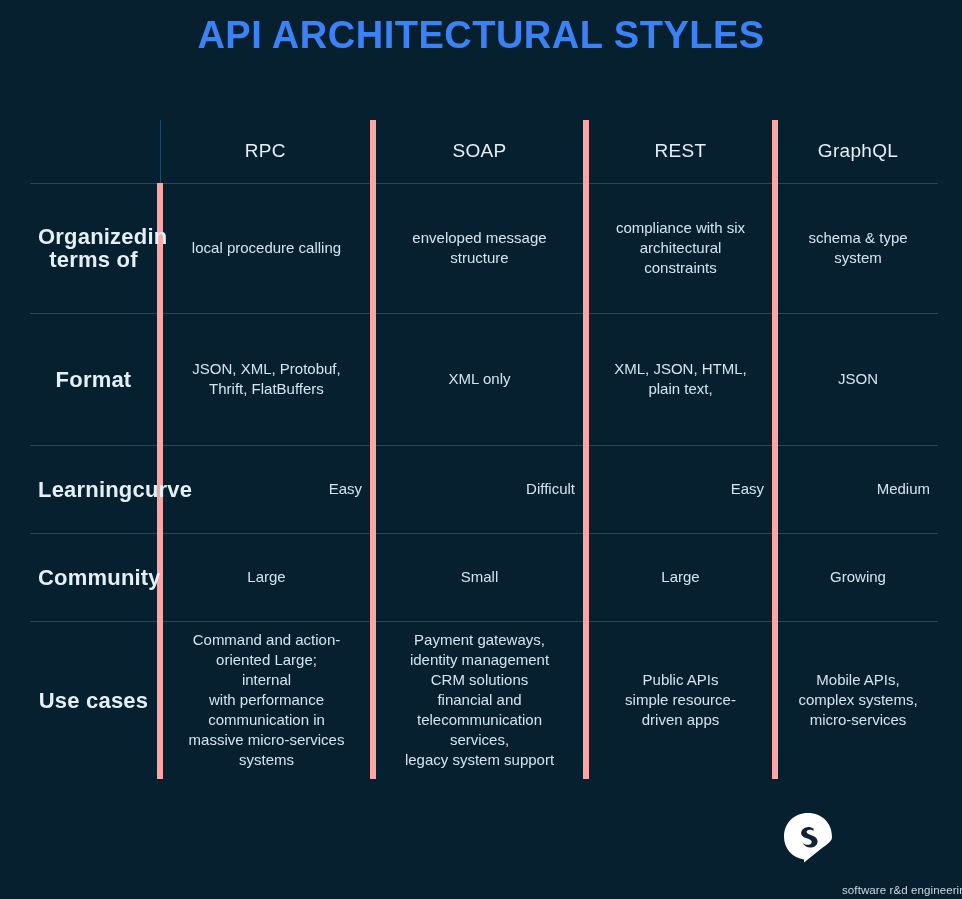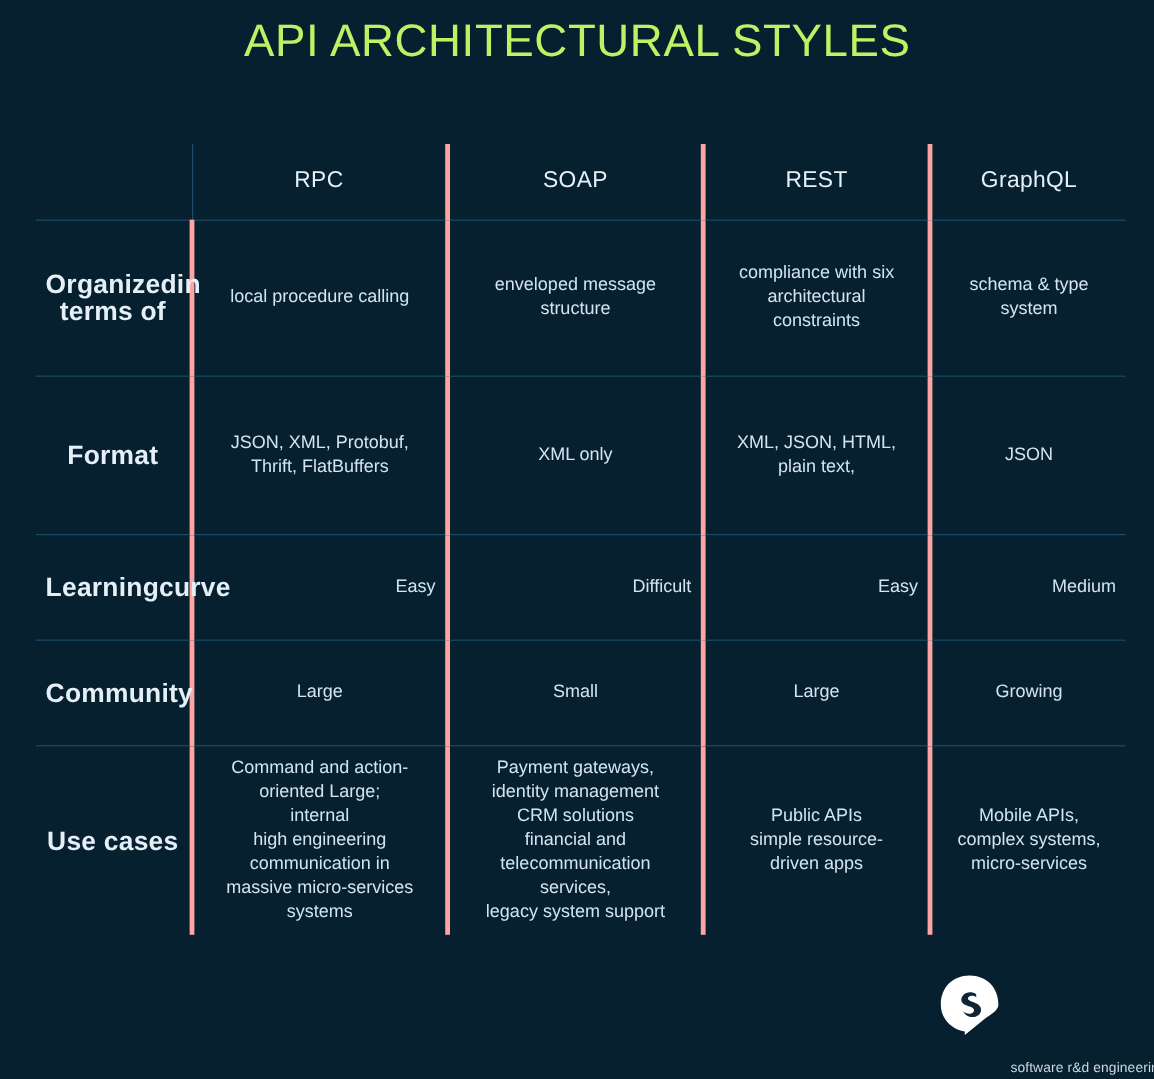--- a/index.html
+++ b/index.html
@@ -15,23 +15,23 @@
   body {
     font-family: "Liberation Sans", sans-serif;
     color: #dce9f2;
     position: relative;
   }
 
   
   .page-title {
     text-align: center;
     font-size: 38px;
-    font-weight: 400;
+    font-weight: 700;
     letter-spacing: 0.5px;
-    color: #bef264;
+    color: #3b82f6;
     padding-top: 10px;
     line-height: 50px;
     white-space: nowrap;
   }
 
   
   .table-wrap {
     position: absolute;
     left: 30px;
     top: 120px;
@@ -48,21 +48,21 @@
   table.api-table col.c-rpc     { width: 213px; }
   table.api-table col.c-soap    { width: 213px; }
   table.api-table col.c-rest    { width: 189px; }
   table.api-table col.c-gql     { width: 163px; }
 
   .api-table td, .api-table th {
     vertical-align: middle;
     text-align: center;
     padding: 6px 8px;
     border-bottom: 1px solid #1d4a64;
-    border-right: 4px solid #fca5a5;
+    border-right: 6px solid #fca5a5;
     font-weight: 400;
   }
 
   
   .api-table tr > *:last-child { border-right: none; }
 
   
   .api-table tr > *:first-child { border-left: none; }
 
   
@@ -236,21 +236,21 @@
           <td class="cell v-neutral">
             <span class="line">Growing</span>
           </td>
         </tr>
         <tr class="row-usecases">
           <td class="row-label"><span class="line">Use cases</span></td>
           <td class="cell ">
             <span class="line">Command and action-</span>
             <span class="line">oriented Large;</span>
             <span class="line">internal</span>
-            <span class="line">high engineering</span>
+            <span class="line">with performance</span>
             <span class="line">communication in</span>
             <span class="line">massive micro-services</span>
             <span class="line">systems</span>
           </td>
           <td class="cell ">
             <span class="line">Payment gateways,</span>
             <span class="line">identity management</span>
             <span class="line">CRM solutions</span>
             <span class="line">financial and</span>
             <span class="line">telecommunication</span>

